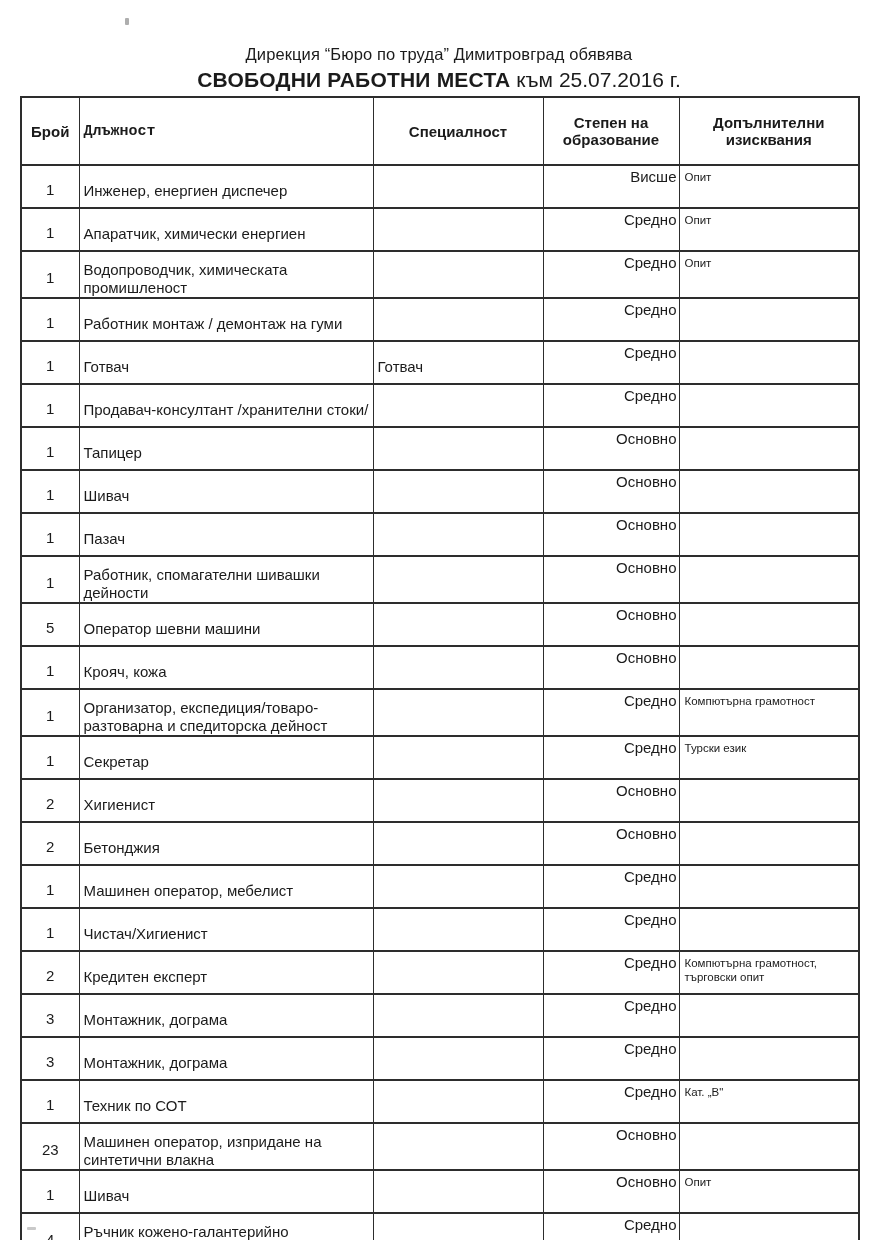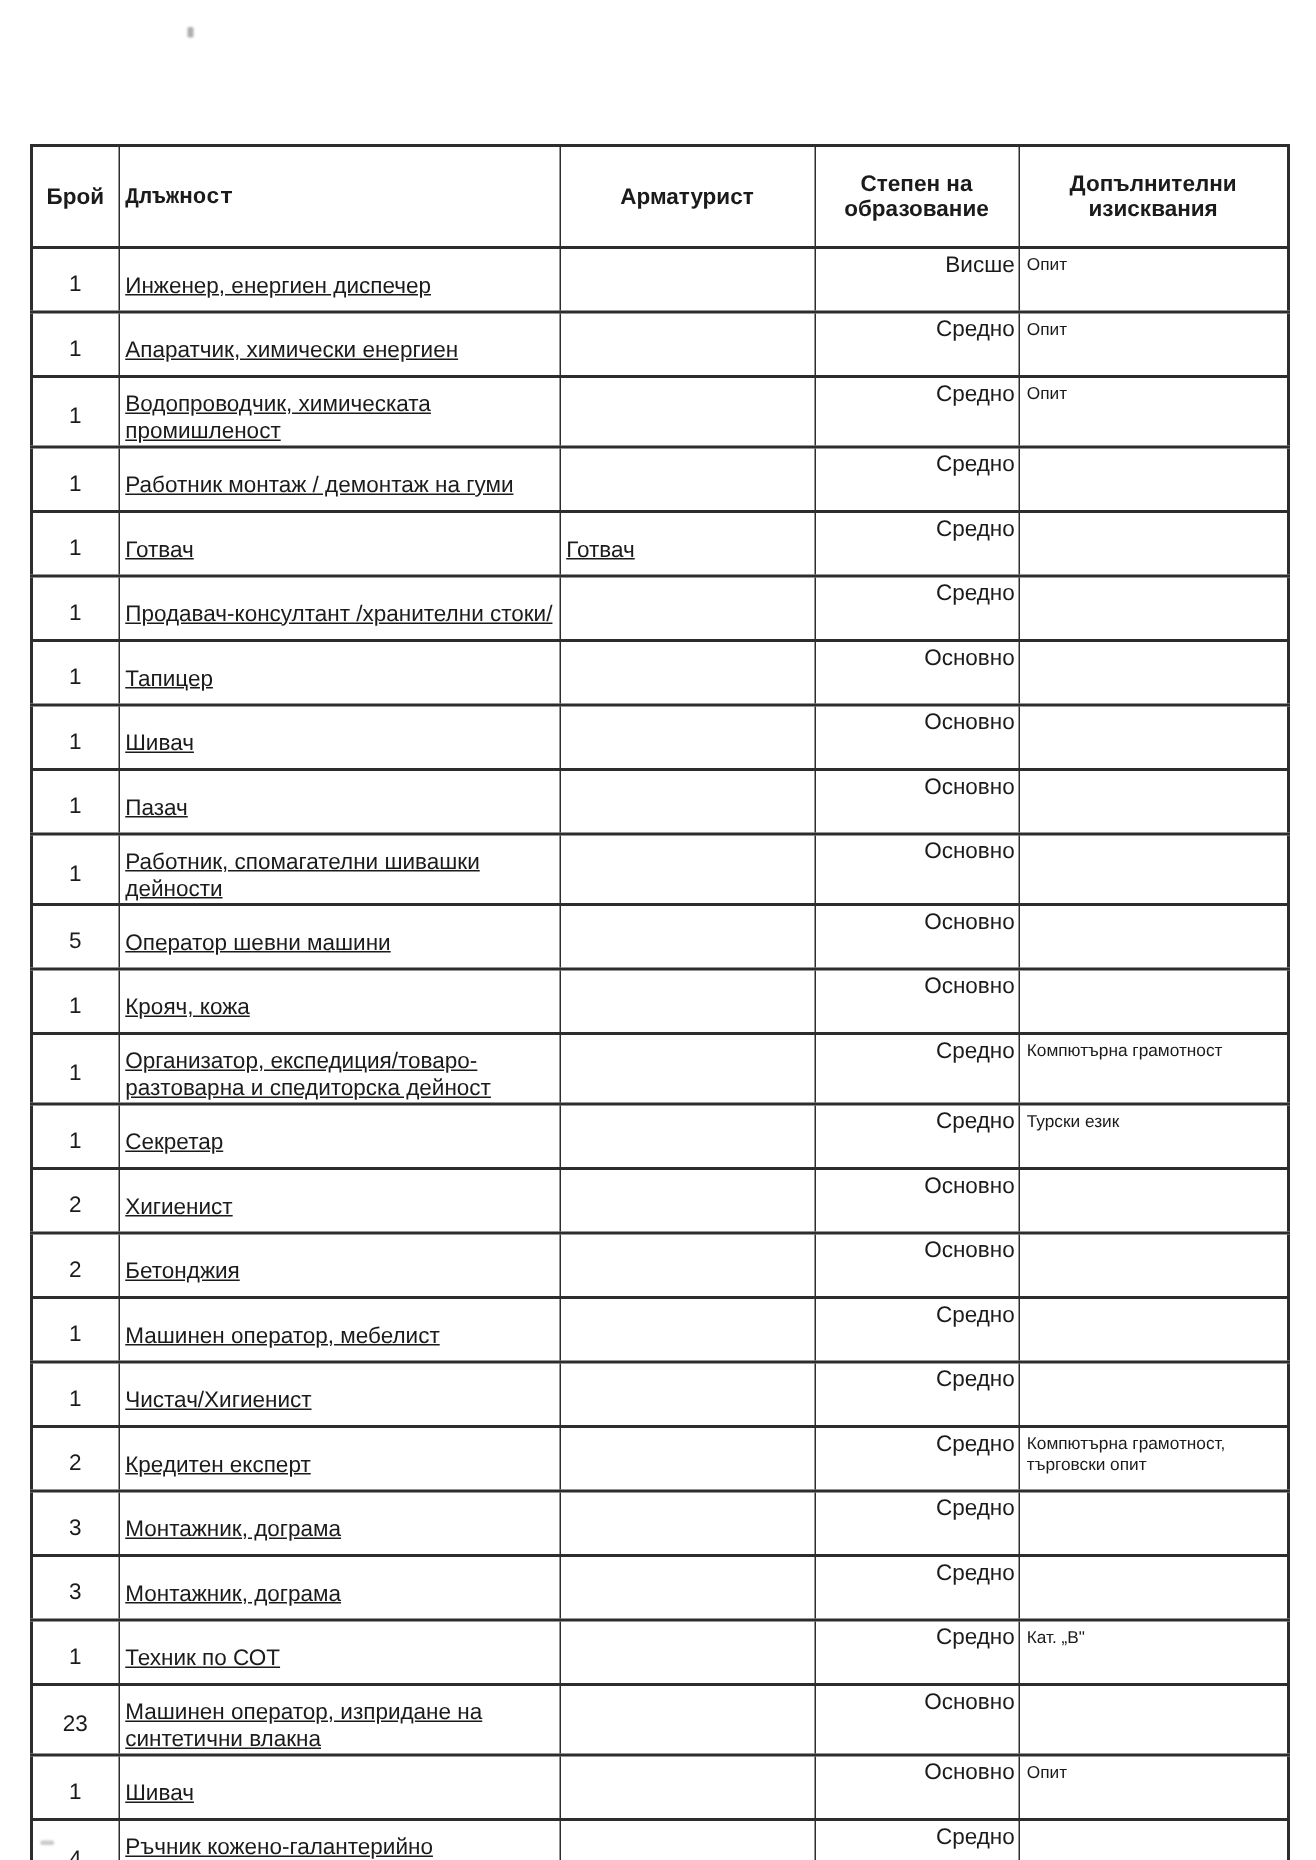--- a/index.html
+++ b/index.html
@@ -65,54 +65,57 @@
   .vacancies td { font-size: 15px; }
 
   td.cell-count {
     text-align: center; vertical-align: middle;
     padding-top: 5px;
   }
   td.cell-position, td.cell-specialty {
     text-align: left; vertical-align: middle;
     padding: 9px 3px 1px 4px;
     line-height: 17.5px;
-    text-decoration: underline;
   }
   td.cell-education {
     vertical-align: top; text-align: right;
     padding: 2px 2px 0 3px; line-height: 17px;
   }
   td.cell-requirements {
     vertical-align: top; text-align: left;
     font-size: 11.5px; line-height: 14px;
     padding: 4px 4px 0 5px;
     margin-left: 22px;
   }
 </style>
 </head>
 <body>
 
 <div class="page">
 
   <div class="speck-top"></div>
 
+  <div class="title-block">
+    <div class="title-line1">Дирекция “Бюро по труда” Димитровград  обявява</div>
+    <div class="title-line2"><span class="strong">СВОБОДНИ РАБОТНИ МЕСТА</span><span> към 25.07.2016 г.</span></div>
+  </div>
 
   <table class="vacancies">
     <colgroup>
       <col class="c1">
         <col class="c2">
         <col class="c3">
         <col class="c4">
         <col class="c5">
     </colgroup>
     <thead>
       <tr>
         <th class="h-count">Брой</th>
         <th class="h-position">Длъжност</th>
-        <th class="h-specialty">Арматурист</th>
+        <th class="h-specialty">Специалност</th>
         <th class="h-education">Степен на образование</th>
         <th class="h-requirements">Допълнителни изисквания</th>
       </tr>
     </thead>
     <tbody>
         <tr>
     <td class="cell-count">1</td>
     <td class="cell-position">Инженер, енергиен диспечер</td>
     <td class="cell-specialty"></td>
     <td class="cell-education">Висше</td>

